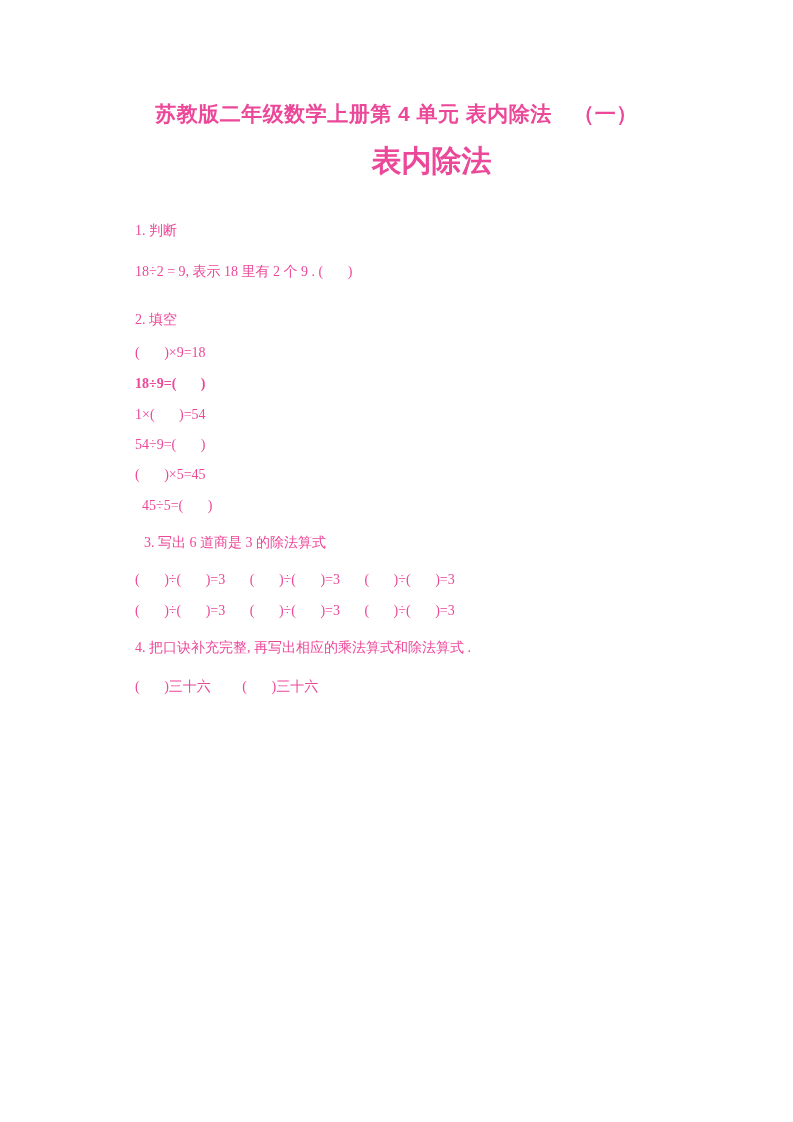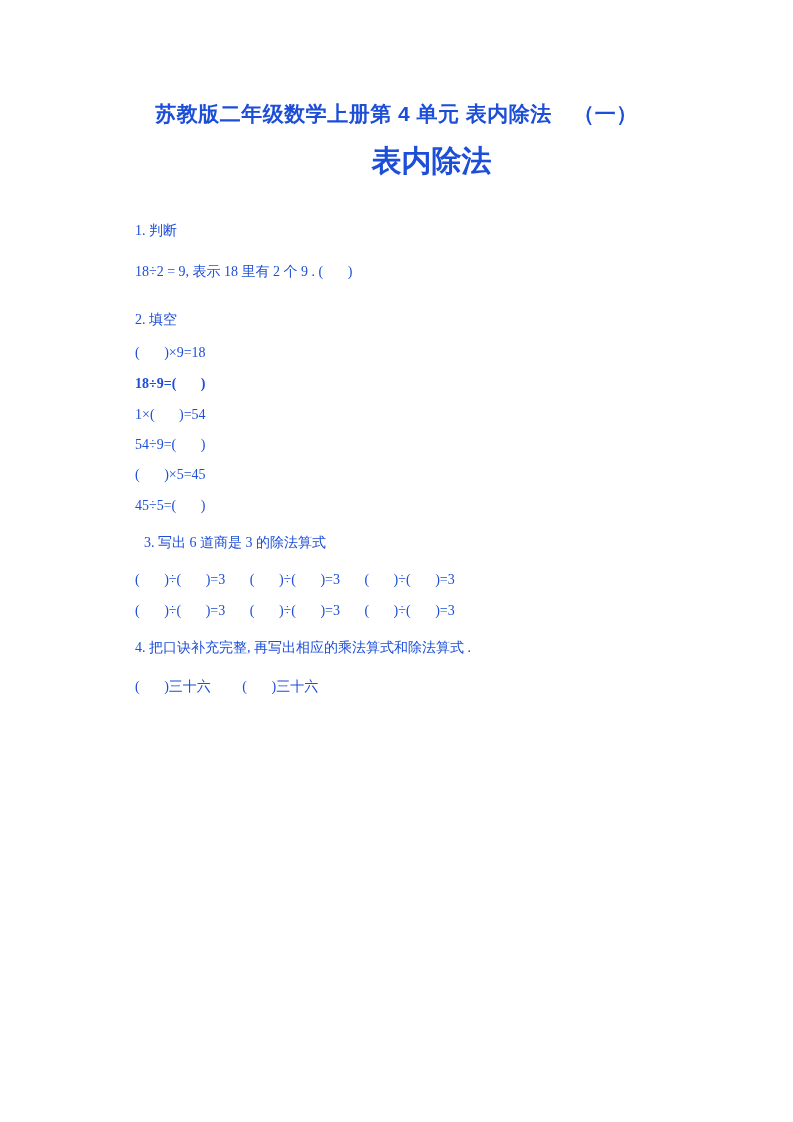--- a/index.html
+++ b/index.html
@@ -7,21 +7,21 @@
     padding: 0;
     background: #ffffff;
   }
   .page {
     position: relative;
     width: 793px;
     height: 1062px;
     background: #ffffff;
     overflow: hidden;
     font-family: "Liberation Serif", "DejaVu Serif", serif;
-    color: #1d4ed8;
+    color: #ec4899;
   }
   .doc-title {
     position: absolute;
     top: 101px;
     left: 0;
     width: 793px;
     text-align: center;
     font-family: "Liberation Sans", "DejaVu Sans", sans-serif;
     font-weight: 700;
     font-size: 21px;
@@ -51,21 +51,21 @@
   
   .q1-header { top: 220px; }
   .q1-line1  { top: 261px; }
   
   .q2-header { top: 309px; }
   .q2-line1  { top: 342px; }
   .q2-line2  { top: 373px; font-weight: bold; }
   .q2-line3  { top: 404px; }
   .q2-line4  { top: 434px; }
   .q2-line5  { top: 464px; }
-  .q2-line6  { top: 495px; }
+  .q2-line6  { top: 495px; margin-left: 7px; }
   
   .q3-header { top: 532px; margin-left: 9px; }
   .q3-line1  { top: 569px; }
   .q3-line2  { top: 600px; }
   
   .q4-header { top: 637px; }
   .q4-line1  { top: 676px; }
 </style>
 </head>
 <body>

